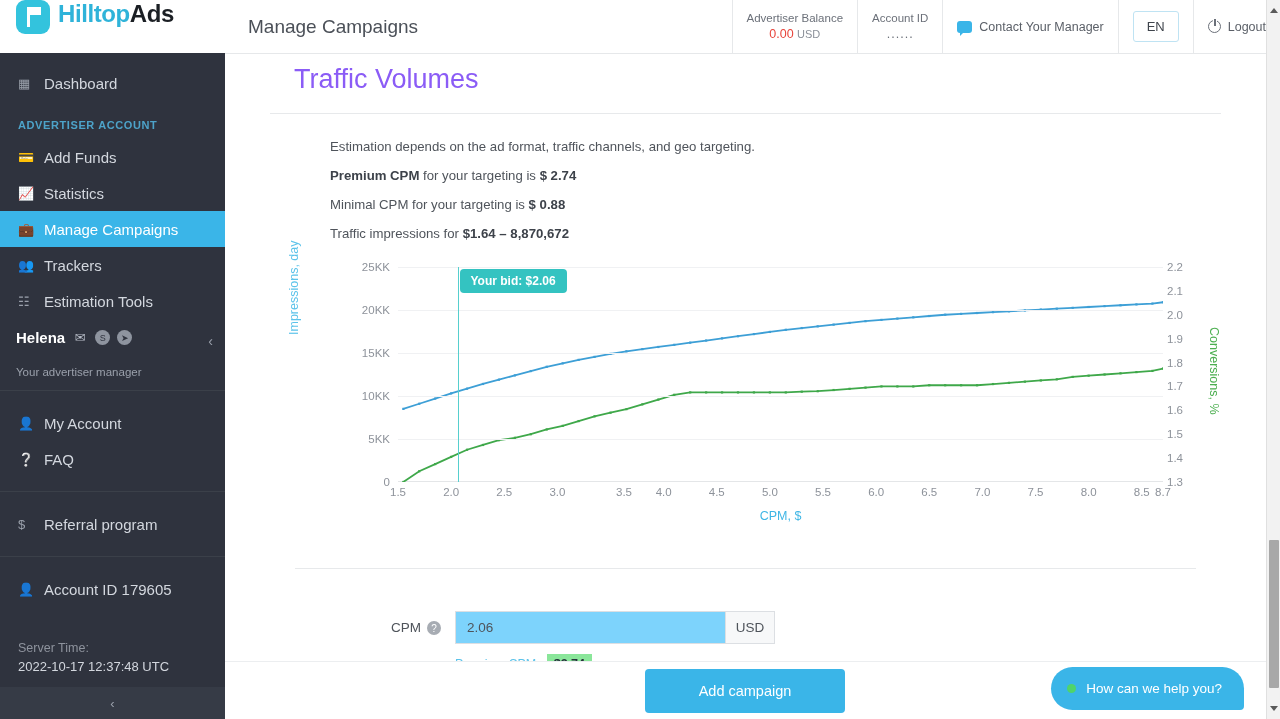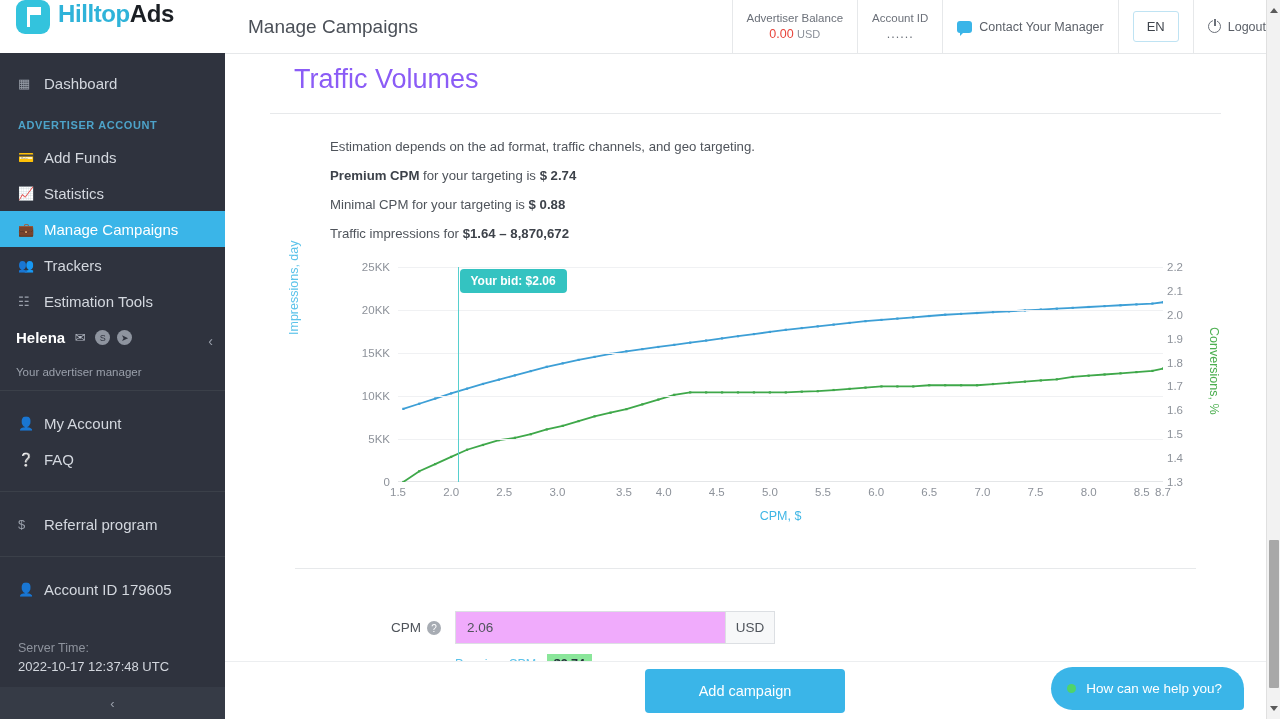--- a/index.html
+++ b/index.html
@@ -221,21 +221,21 @@
     width: 14px; height: 14px; border-radius: 50%;
     background: #a7acb3; color: #fff; font-size: 10px;
     display: flex; align-items: center; justify-content: center;
     margin-top: 1px; cursor: pointer;
   }
   .input-grp { display: flex; }
   #cpm-input {
     width: 270px; height: 33px; border: 1px solid #dcdfe3;
     border-right: none; padding: 0 11px; font-size: 13.5px;
     color: #4f545b; font-family: "Liberation Sans", sans-serif;
-    outline: none; background: #f0abfc;
+    outline: none; background: #7dd3fc;
   }
   #cpm-addon {
     width: 50px; height: 33px; border: 1px solid #dcdfe3;
     background: #f7f8f9; display: flex; align-items: center;
     justify-content: center; font-size: 13.5px; color: #4f545b;
   }
   #prem-row { display: flex; align-items: center; gap: 7px; margin-top: 10px; }
   #prem-lbl {
     font-size: 12.5px; color: #5cc3ea;
     border-bottom: 1px dotted #9bd6ee; cursor: pointer;

